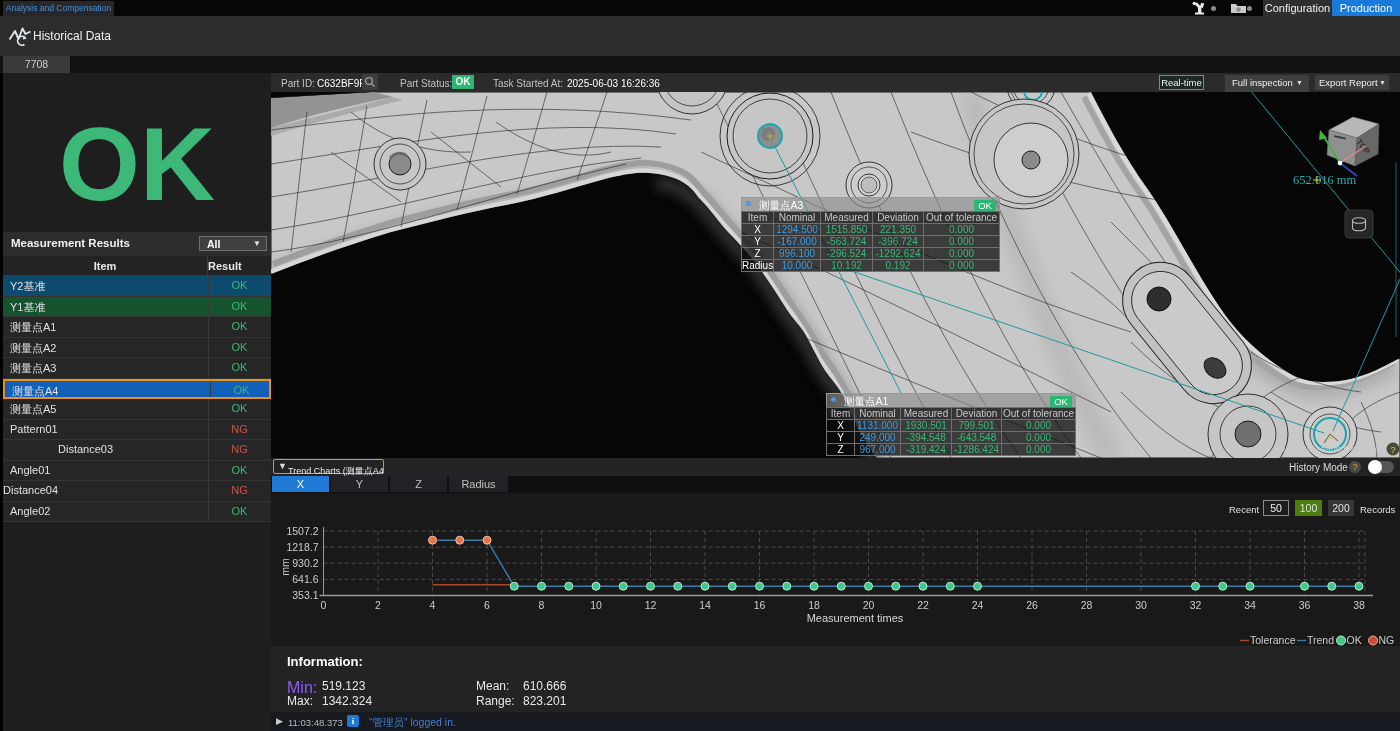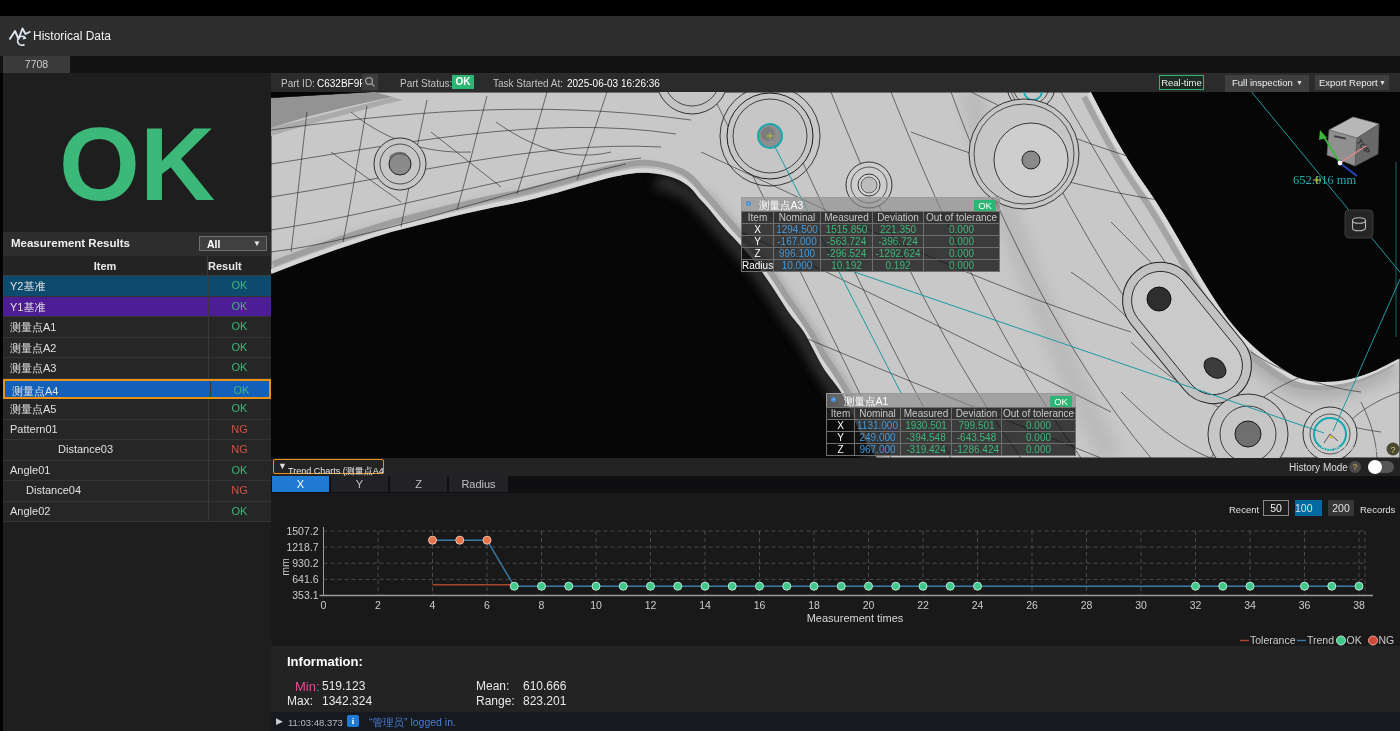--- a/index.html
+++ b/index.html
@@ -19,20 +19,40 @@
               line-height:11px; overflow:hidden; white-space:nowrap; }
   .mgrid .hrow td { color:#c8c8c8; background:rgba(48,48,48,0.55); }
   .ci { color:#ffffff; }
   .cn { color:#3f9be0; }
   .cg { color:#3cb878; }
 </style>
 </head>
 <body>
 <div id="page">
 
+  <div class="abs" style="left:0;top:0;width:1400px;height:16px;background:#060606;">
+    <div class="abs" style="left:3px;top:1px;width:111px;height:15px;background:#26262b;color:#4a90d9;font-size:8.5px;line-height:15px;text-align:center;white-space:nowrap;">Analysis and Compensation</div>
+
+    <svg class="abs" style="left:1191px;top:1px;" width="18" height="14" viewBox="0 0 18 14">
+      <rect x="4" y="11.5" width="9" height="2" fill="#e8e8e8"></rect>
+      <rect x="7" y="6" width="3.4" height="6" fill="#e8e8e8"></rect>
+      <polygon points="7.2,7 3.6,3.2 5.8,1.2 9.8,5.4" fill="#e8e8e8"></polygon>
+      <rect x="9.5" y="2" width="3.2" height="4.5" fill="#e8e8e8" transform="rotate(18 11 4)"></rect>
+      <circle cx="3.2" cy="2.4" r="1.7" fill="#e8e8e8"></circle>
+    </svg>
+    <div class="abs" style="left:1211px;top:6px;width:5px;height:5px;border-radius:50%;background:#8a8a8a;"></div>
+
+    <svg class="abs" style="left:1230px;top:2px;" width="17" height="12" viewBox="0 0 17 12">
+      <path d="M1 2 L6 2 L7.5 4 L16 4 L16 11 L1 11 Z" fill="#c9c9c9"></path>
+      <circle cx="8.5" cy="7.5" r="2.2" fill="#8a8a8a"></circle>
+    </svg>
+    <div class="abs" style="left:1247px;top:6px;width:5px;height:5px;border-radius:50%;background:#8a8a8a;"></div>
+    <div class="abs" style="left:1263px;top:0;width:69px;height:16px;background:#2f2f2f;color:#f0f0f0;font-size:11px;line-height:16px;text-align:center;">Configuration</div>
+    <div class="abs" style="left:1332px;top:0;width:68px;height:16px;background:#1a7ad9;color:#fff;font-size:11px;line-height:16px;text-align:center;">Production</div>
+  </div>
 
   <div class="abs" style="left:0;top:16px;width:1400px;height:40px;background:#2d2d2d;">
     <svg class="abs" style="left:8px;top:9px;" width="24" height="24" viewBox="0 0 24 24">
       <path d="M1.5 14.5 L7 6 L10.5 14 L14.5 3.5 L17.5 9 L22.5 6.5" stroke="#dce4ee" stroke-width="1.9" fill="none" stroke-linejoin="round"></path>
       <path d="M16.5 19.5 a4.4 4.4 0 1 1 0.8 -6.6" stroke="#dce4ee" stroke-width="1.7" fill="none"></path>
       <polygon points="15.8,10.6 18.6,13.8 14.6,14.6" fill="#dce4ee"></polygon>
     </svg>
     <div class="abs" style="left:33px;top:13px;color:#f2f2f2;font-size:12px;">Historical Data</div>
   </div>
 
@@ -53,21 +73,21 @@
     <div class="abs" style="left:0;top:183px;width:268px;height:20px;background:#232323;border-bottom:1px solid #3a3a3a;">
       <div class="abs" style="left:0;top:0;width:205px;height:20px;color:#e8e8e8;font-size:11px;font-weight:bold;line-height:20px;text-align:center;border-right:1px solid #3a3a3a;">Item</div>
       <div class="abs" style="left:205px;top:0;width:63px;height:20px;color:#e8e8e8;font-size:11px;font-weight:bold;line-height:20px;text-align:left;">Result</div>
     </div>
     <div class="abs" id="mrows" style="left:0;top:203px;width:268px;">
       <div style="position:relative;width:268px;height:20.5px;background:#0c4a6e;border-bottom:1px solid #343434;">
           <span style="position:absolute;left:7px;top:3px;font-size:11px;color:#e0e0e0;">Y2基准</span>
           <div style="position:absolute;left:205px;top:0;bottom:0;width:1px;background:#3a3a3a;"></div>
           <span style="position:absolute;left:205px;width:63px;top:3px;font-size:11px;color:#3cb878;text-align:center;">OK</span>
         </div>
-      <div style="position:relative;width:320px;height:20.5px;background:#4c1d95;border-bottom:1px solid #343434;">
+      <div style="position:relative;width:320px;height:20.5px;background:#14532d;border-bottom:1px solid #343434;">
           <span style="position:absolute;left:7px;top:3px;font-size:11px;color:#e0e0e0;">Y1基准</span>
           <div style="position:absolute;left:205px;top:0;bottom:0;width:1px;background:#3a3a3a;"></div>
           <span style="position:absolute;left:205px;width:63px;top:3px;font-size:11px;color:#3cb878;text-align:center;">OK</span>
         </div>
       <div style="position:relative;width:268px;height:20.5px;background:#262626;border-bottom:1px solid #343434;">
           <span style="position:absolute;left:7px;top:3px;font-size:11px;color:#e0e0e0;">测量点A1</span>
           <div style="position:absolute;left:205px;top:0;bottom:0;width:1px;background:#3a3a3a;"></div>
           <span style="position:absolute;left:205px;width:63px;top:3px;font-size:11px;color:#3cb878;text-align:center;">OK</span>
         </div>
       <div style="position:relative;width:268px;height:20.5px;background:#262626;border-bottom:1px solid #343434;">
@@ -99,21 +119,21 @@
           <span style="position:absolute;left:7px;top:3px;font-size:11px;color:#e0e0e0;padding-left:48px;">Distance03</span>
           <div style="position:absolute;left:205px;top:0;bottom:0;width:1px;background:#3a3a3a;"></div>
           <span style="position:absolute;left:205px;width:63px;top:3px;font-size:11px;color:#cf5248;text-align:center;">NG</span>
         </div>
       <div style="position:relative;width:268px;height:20.5px;background:#262626;border-bottom:1px solid #343434;">
           <span style="position:absolute;left:7px;top:3px;font-size:11px;color:#e0e0e0;">Angle01</span>
           <div style="position:absolute;left:205px;top:0;bottom:0;width:1px;background:#3a3a3a;"></div>
           <span style="position:absolute;left:205px;width:63px;top:3px;font-size:11px;color:#3cb878;text-align:center;">OK</span>
         </div>
       <div style="position:relative;width:268px;height:20.5px;background:#262626;border-bottom:1px solid #343434;">
-          <span style="position:absolute;left:23px;top:3px;font-size:11px;color:#e0e0e0;">Distance04</span>
+          <span style="position:absolute;left:0;top:3px;font-size:11px;color:#e0e0e0;">Distance04</span>
           <div style="position:absolute;left:205px;top:0;bottom:0;width:1px;background:#3a3a3a;"></div>
           <span style="position:absolute;left:205px;width:63px;top:3px;font-size:11px;color:#cf5248;text-align:center;">NG</span>
         </div>
       <div style="position:relative;width:268px;height:20.5px;background:#262626;border-bottom:1px solid #343434;">
           <span style="position:absolute;left:7px;top:3px;font-size:11px;color:#e0e0e0;">Angle02</span>
           <div style="position:absolute;left:205px;top:0;bottom:0;width:1px;background:#3a3a3a;"></div>
           <span style="position:absolute;left:205px;width:63px;top:3px;font-size:11px;color:#3cb878;text-align:center;">OK</span>
         </div>
     </div>
   </div>
@@ -460,21 +480,21 @@
   <div class="abs" style="left:271px;top:476px;width:1129px;height:17px;background:#0f0f12;">
     <div class="abs" style="left:1px;top:0;width:57px;height:16px;background:#1f7ad4;color:#fff;font-size:11px;line-height:16px;text-align:center;">X</div>
     <div class="abs" style="left:60px;top:0;width:57px;height:16px;background:#222226;color:#c0c0c0;font-size:11px;line-height:16px;text-align:center;">Y</div>
     <div class="abs" style="left:119px;top:0;width:57px;height:16px;background:#222226;color:#c0c0c0;font-size:11px;line-height:16px;text-align:center;">Z</div>
     <div class="abs" style="left:178px;top:0;width:59px;height:16px;background:#222226;color:#c0c0c0;font-size:11px;line-height:16px;text-align:center;">Radius</div>
   </div>
 
   <div class="abs" id="chartzone" style="left:271px;top:493px;width:1129px;height:153px;background:#191919;">
     <span class="abs" style="left:958px;top:10.5px;font-size:9.5px;color:#e0e0e0;">Recent</span>
     <div class="abs" style="left:992px;top:7px;width:26px;height:16px;background:#1d1d1d;border:1px solid #8a8a8a;color:#f0f0f0;font-size:10.5px;line-height:14px;text-align:center;">50</div>
-    <div class="abs" style="left:1024px;top:7px;width:27px;height:16px;background:#0369a1;color:#e0e0e0;font-size:10.5px;line-height:16px;">100</div>
+    <div class="abs" style="left:1024px;top:7px;width:27px;height:16px;background:#4d7c0f;color:#e0e0e0;font-size:10.5px;line-height:16px;text-align:center;">100</div>
     <div class="abs" style="left:1057px;top:7px;width:26px;height:16px;background:#363636;color:#e0e0e0;font-size:10.5px;line-height:16px;text-align:center;">200</div>
     <span class="abs" style="left:1089px;top:10.5px;font-size:9.5px;color:#e0e0e0;">Records</span>
     <svg class="abs" id="chartsvg" style="left:0;top:0;" width="1129" height="153" viewBox="0 0 1129 153">
       <line x1="52.5" y1="38.0" x2="1094" y2="38.0" stroke="#4a4a4a" stroke-width="1" stroke-dasharray="4 3"></line>
       <line x1="52.5" y1="54.1" x2="1094" y2="54.1" stroke="#4a4a4a" stroke-width="1" stroke-dasharray="4 3"></line>
       <line x1="52.5" y1="70.2" x2="1094" y2="70.2" stroke="#4a4a4a" stroke-width="1" stroke-dasharray="4 3"></line>
       <line x1="52.5" y1="86.4" x2="1094" y2="86.4" stroke="#4a4a4a" stroke-width="1" stroke-dasharray="4 3"></line>
       <line x1="52.50" y1="38" x2="52.50" y2="102.5" stroke="#4a4a4a" stroke-width="1" stroke-dasharray="4 3"></line>
       <line x1="107.00" y1="38" x2="107.00" y2="102.5" stroke="#4a4a4a" stroke-width="1" stroke-dasharray="4 3"></line>
       <line x1="161.50" y1="38" x2="161.50" y2="102.5" stroke="#4a4a4a" stroke-width="1" stroke-dasharray="4 3"></line>
@@ -560,21 +580,21 @@
       <text x="1036" y="151" fill="#cccccc" font-size="10.5">Trend</text>
       <circle cx="1070" cy="147.5" r="4.5" fill="#3ec98b" stroke="#bfe8d6" stroke-width="1"></circle>
       <text x="1075.5" y="151" fill="#cccccc" font-size="10.5">OK</text>
       <circle cx="1102" cy="147.5" r="4.5" fill="#d04a38" stroke="#e8a898" stroke-width="1"></circle>
       <text x="1107.5" y="151" fill="#cccccc" font-size="10.5">NG</text>
     </svg>
   </div>
 
   <div class="abs" style="left:271px;top:646px;width:1129px;height:66px;background:#232323;">
     <div class="abs" style="left:16px;top:8px;color:#ffffff;font-size:13px;font-weight:bold;">Information:</div>
-    <div class="abs" style="left:16px;top:33px;color:#ec4899;font-size:13px;margin-left:8px;">Min:</div>
+    <div class="abs" style="left:16px;top:33px;color:#8b5cf6;font-size:16px;">Min:</div>
     <div class="abs" style="left:51px;top:33px;color:#e8e8e8;font-size:12px;">519.123</div>
     <div class="abs" style="left:16px;top:48px;color:#e8e8e8;font-size:12px;">Max:</div>
     <div class="abs" style="left:51px;top:48px;color:#e8e8e8;font-size:12px;">1342.324</div>
     <div class="abs" style="left:205px;top:33px;color:#e8e8e8;font-size:12px;">Mean:</div>
     <div class="abs" style="left:252px;top:33px;color:#e8e8e8;font-size:12px;">610.666</div>
     <div class="abs" style="left:205px;top:48px;color:#e8e8e8;font-size:12px;">Range:</div>
     <div class="abs" style="left:252px;top:48px;color:#e8e8e8;font-size:12px;">823.201</div>
   </div>
 
   <div class="abs" style="left:271px;top:712px;width:1129px;height:19px;background:#161920;">

